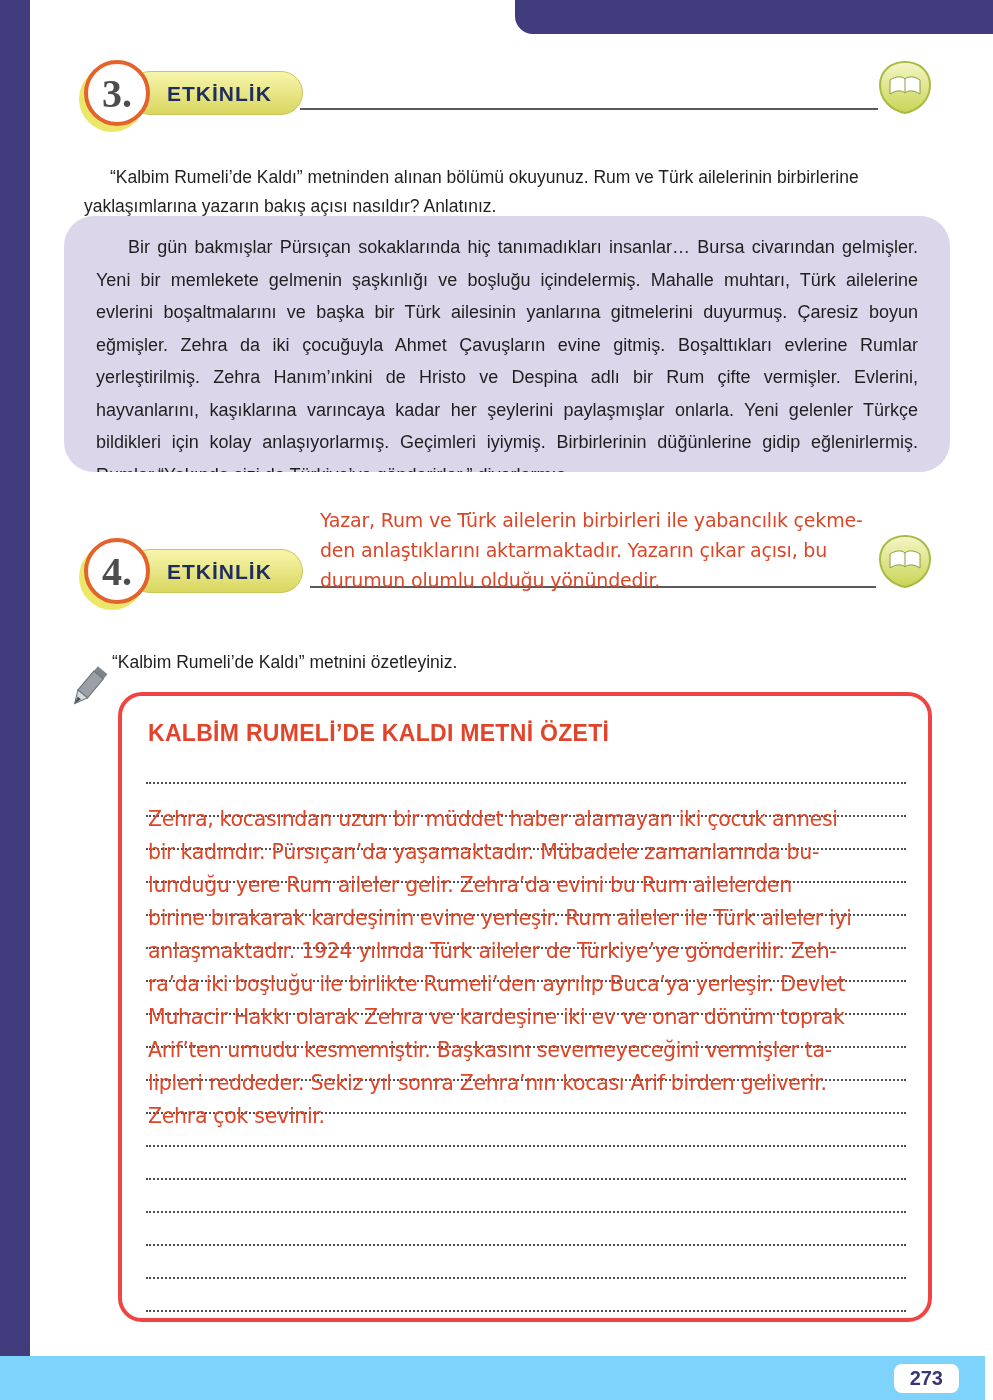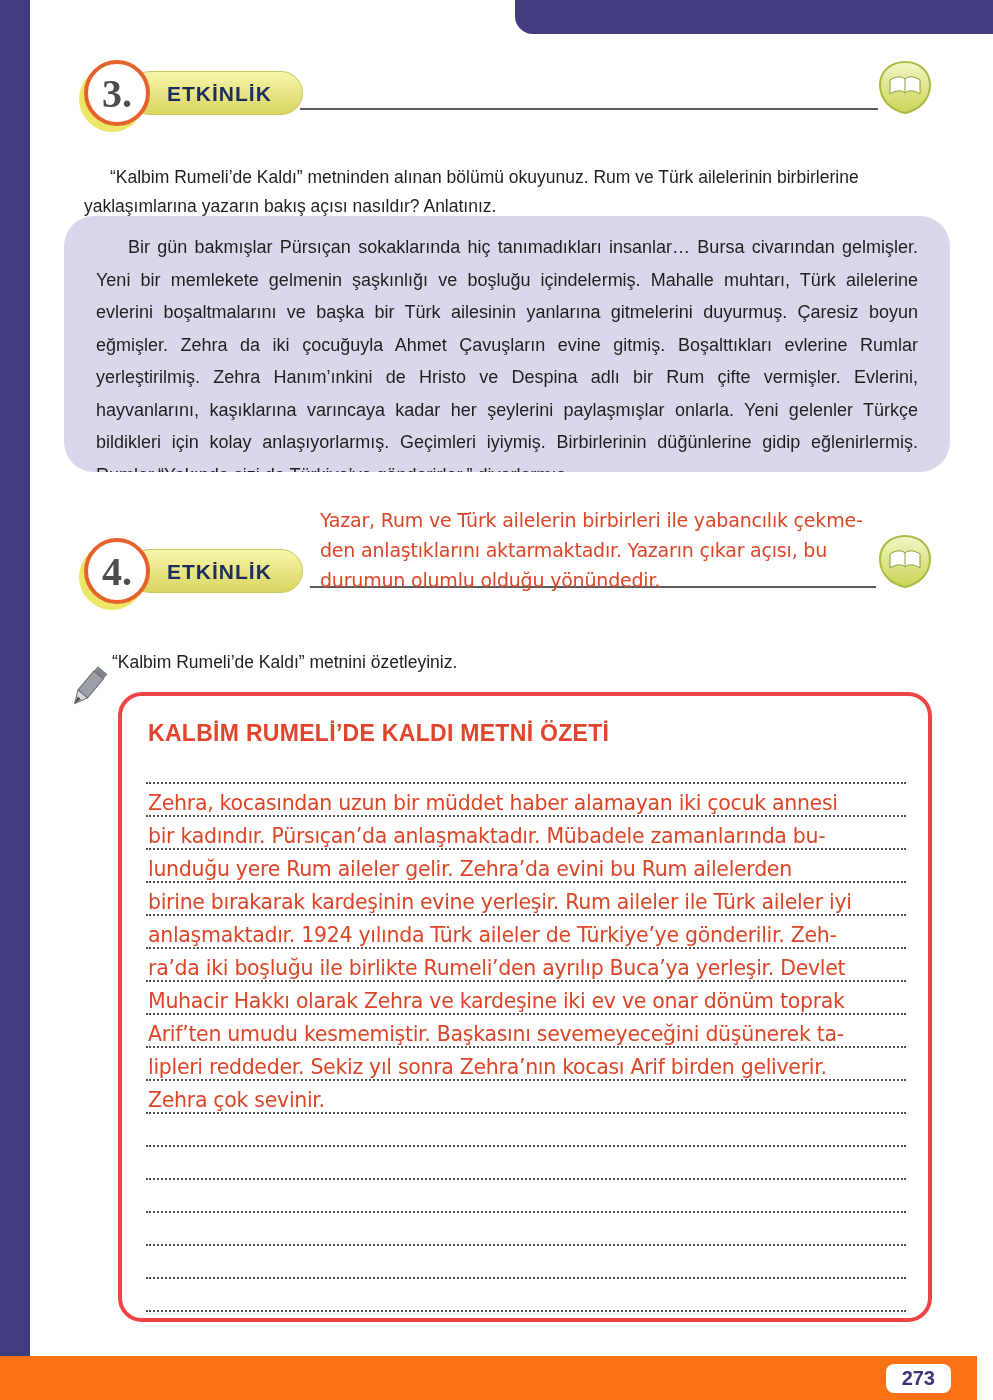--- a/index.html
+++ b/index.html
@@ -18,22 +18,22 @@
   .frame-left {
     position: absolute; left: 0; top: 0; width: 30px; height: 1400px;
     background: #413c7e;
   }
   .frame-top {
     position: absolute; left: 515px; right: 0; top: 0; height: 34px;
     background: #413c7e;
     border-bottom-left-radius: 18px;
   }
   .frame-bottom {
-    position: absolute; left: 0; right: 16px; bottom: 0; height: 44px;
-    background: #f97316;
+    position: absolute; left: 0; right: 8px; bottom: 0; height: 44px;
+    background: #7dd3fc;
   }
   .page-num-badge {
     position: absolute; right: 26px; bottom: 7px;
     background: #ffffff; border-radius: 8px;
     padding: 3px 16px;
     font-size: 20px; font-weight: bold; color: #3a3577;
   }
 
   
   .activity-header { position: absolute; display: flex; align-items: center; }
@@ -106,21 +106,21 @@
     margin-top: 20px;
   }
   .summary-title {
     font-size: 23px; font-weight: bold; letter-spacing: 0.3px;
     color: #e0452c;
     margin: 2px 0 4px 2px;
   }
   .lines-wrap { position: relative; }
   .dotline { height: 33px; border-bottom: 2px dotted #4f4f4f; }
   .summary-overlay {
-    position: absolute; left: 2px; top: 36px; width: 770px;
+    position: absolute; left: 2px; top: 52px; width: 770px;
     font-size: 20.5px; line-height: 33px;
     letter-spacing: -0.3px;
     white-space: nowrap;
     z-index: 4;
   }
 </style>
 </head>
 <body>
 
 <div class="page">
@@ -214,26 +214,26 @@
       <div class="dotline"></div>
       <div class="dotline"></div>
       <div class="dotline"></div>
       <div class="dotline"></div>
       <div class="dotline"></div>
       <div class="dotline"></div>
       <div class="dotline"></div>
 
       <div class="summary-overlay handwriting">
         <div>Zehra, kocasından uzun bir müddet haber alamayan iki çocuk annesi</div>
-        <div>bir kadındır. Pürsıçan’da anlaşmaktadır. Mübadele zamanlarında bu-</div>
+        <div>bir kadındır. Pürsıçan’da yaşamaktadır. Mübadele zamanlarında bu-</div>
         <div>lunduğu yere Rum aileler gelir. Zehra’da evini bu Rum ailelerden</div>
         <div>birine bırakarak kardeşinin evine yerleşir. Rum aileler ile Türk aileler iyi</div>
         <div>anlaşmaktadır. 1924 yılında Türk aileler de Türkiye’ye gönderilir. Zeh-</div>
         <div>ra’da iki boşluğu ile birlikte Rumeli’den ayrılıp Buca’ya yerleşir. Devlet</div>
         <div>Muhacir Hakkı olarak Zehra ve kardeşine iki ev ve onar dönüm toprak</div>
-        <div>Arif’ten umudu kesmemiştir. Başkasını sevemeyeceğini düşünerek ta-</div>
+        <div>Arif’ten umudu kesmemiştir. Başkasını sevemeyeceğini vermişler ta-</div>
         <div>lipleri reddeder. Sekiz yıl sonra Zehra’nın kocası Arif birden geliverir.</div>
         <div>Zehra çok sevinir.</div>
       </div>
     </div>
   </div>
 
 </div>
 
 </body></html>

